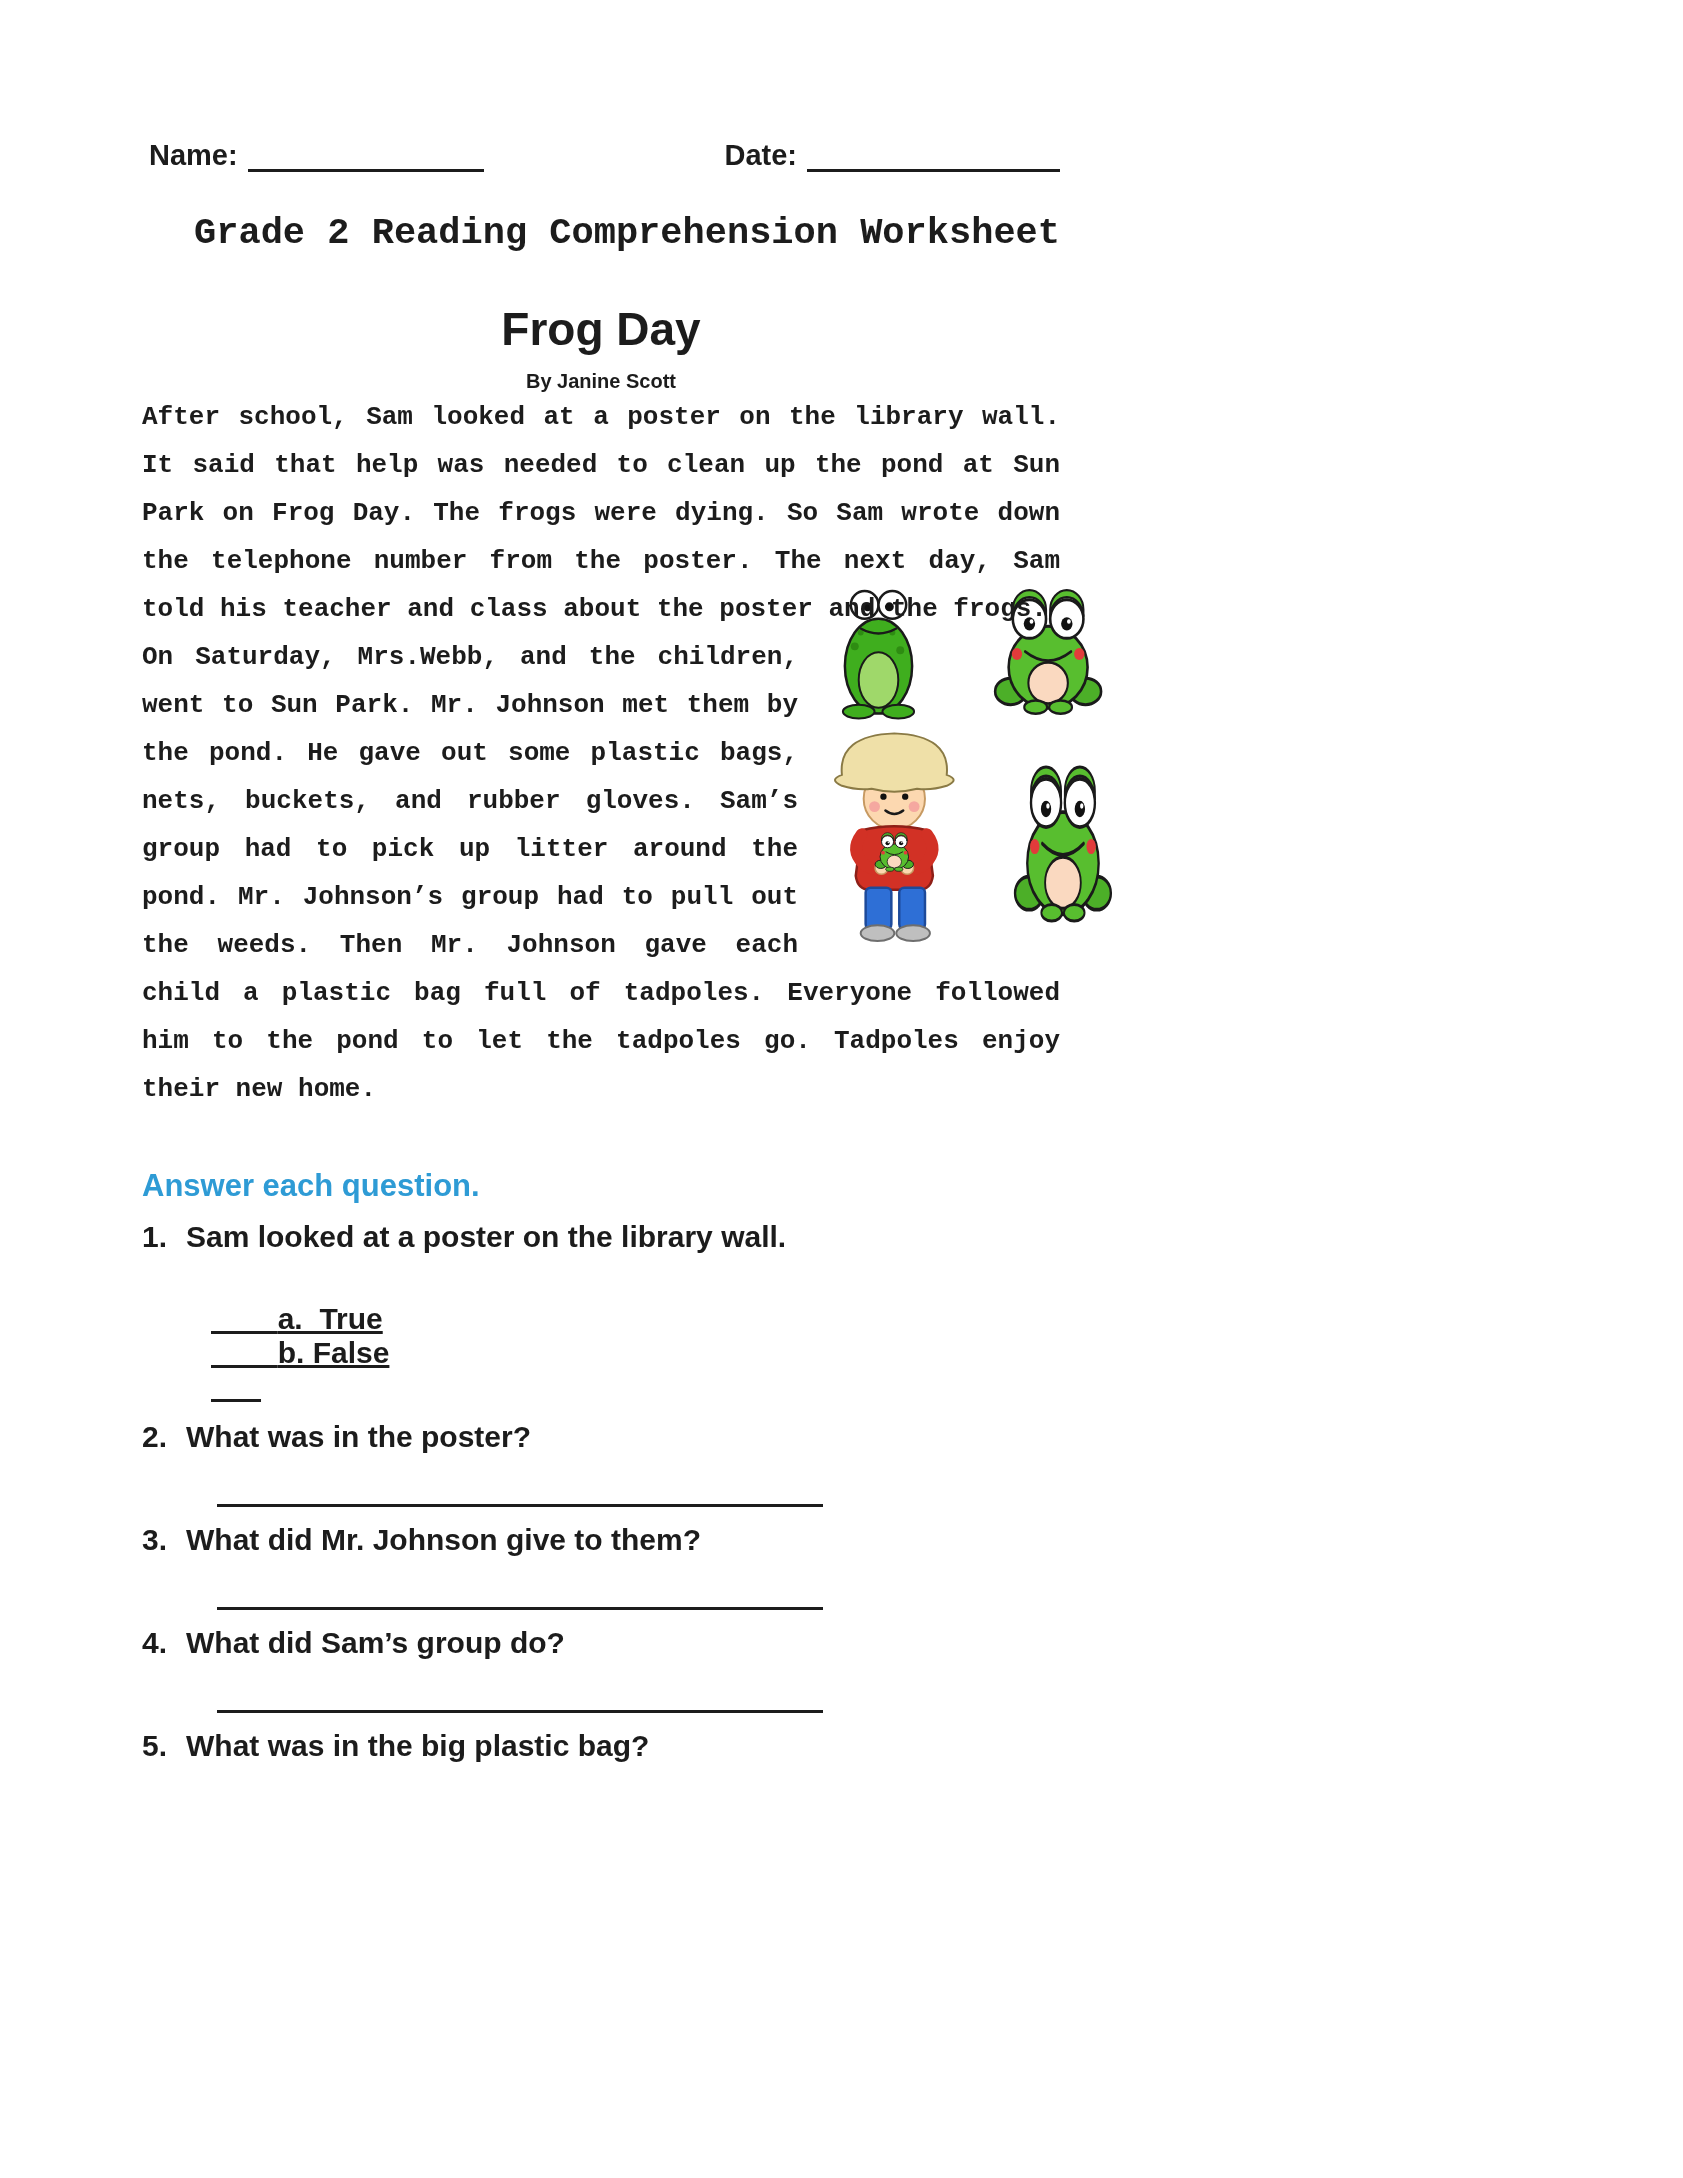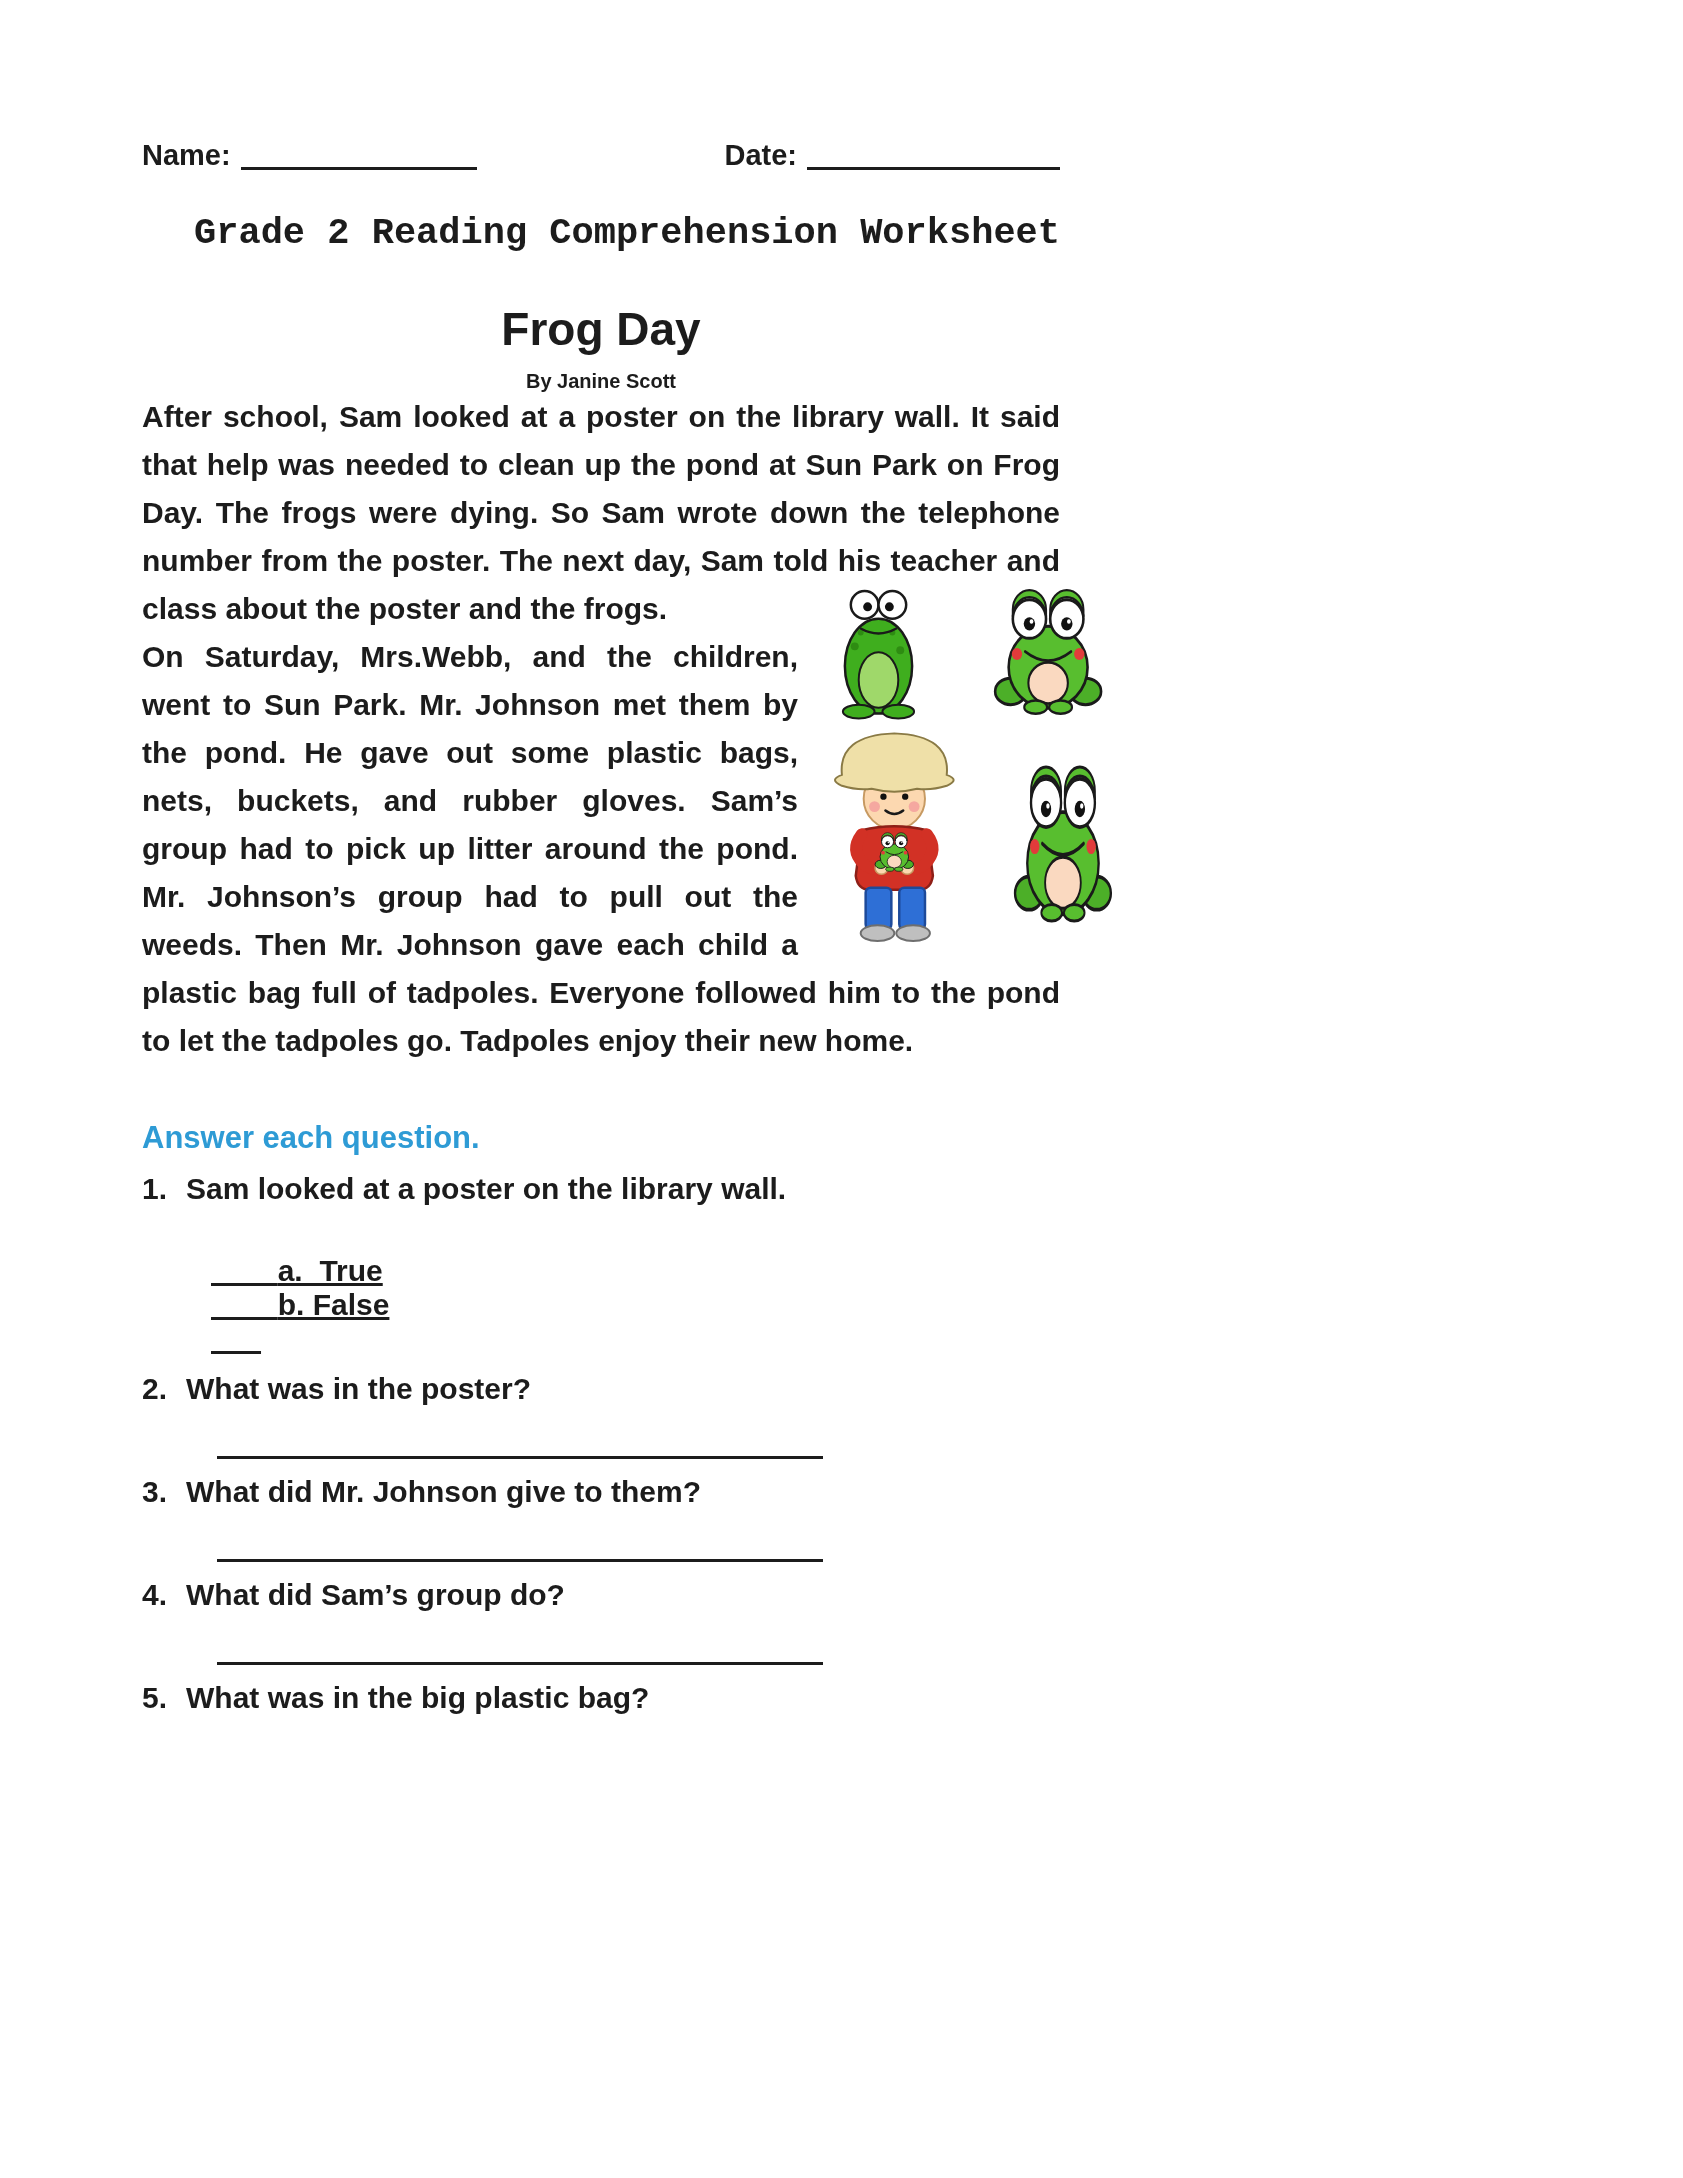--- a/index.html
+++ b/index.html
@@ -17,21 +17,21 @@
     left: 142px; top: 139px;
     width: 918px;
   }
   
   .meta-row {
     display: flex;
     justify-content: space-between;
     font-size: 29px;
     align-items: flex-end;
   }
-  .meta-group { display: flex; align-items: center; }
+  .meta-group { display: flex; align-items: flex-end; margin-left: 7px; }
   .blankline {
     display: inline-block;
     border-bottom: 3px solid #1c1c1c;
     height: 26px;
     margin-left: 10px;
   }
   .blankline.name { width: 236px; }
   .blankline.date { width: 253px; }
 
   .title       { text-align: right; font-size: 37px; margin-top: 40px; font-family: Liberation Mono, monospace; }
@@ -40,24 +40,25 @@
 
   .section-heading {
     color: #2E9BD5;
     font-size: 31px;
     margin-top: 51px;
     margin-bottom: 12px;
   }
   .section-heading.answers { clear: both; margin-top: 55px; }
 
   .story {
-    font-size: 30px;
+    font-size: 26px;
     line-height: 48px;
     text-align: justify;
     margin: 0;
+    font-family: Liberation Mono, monospace;
   }
   .clipart-float {
     float: right;
     width: 297px; height: 361px;
     margin: -46px -57px 8px 22px;
   }
 
   .questions { font-size: 30px; margin-top: 16px; }
   .q-item { margin-top: 16px; }
   .q-line { display: flex; }

